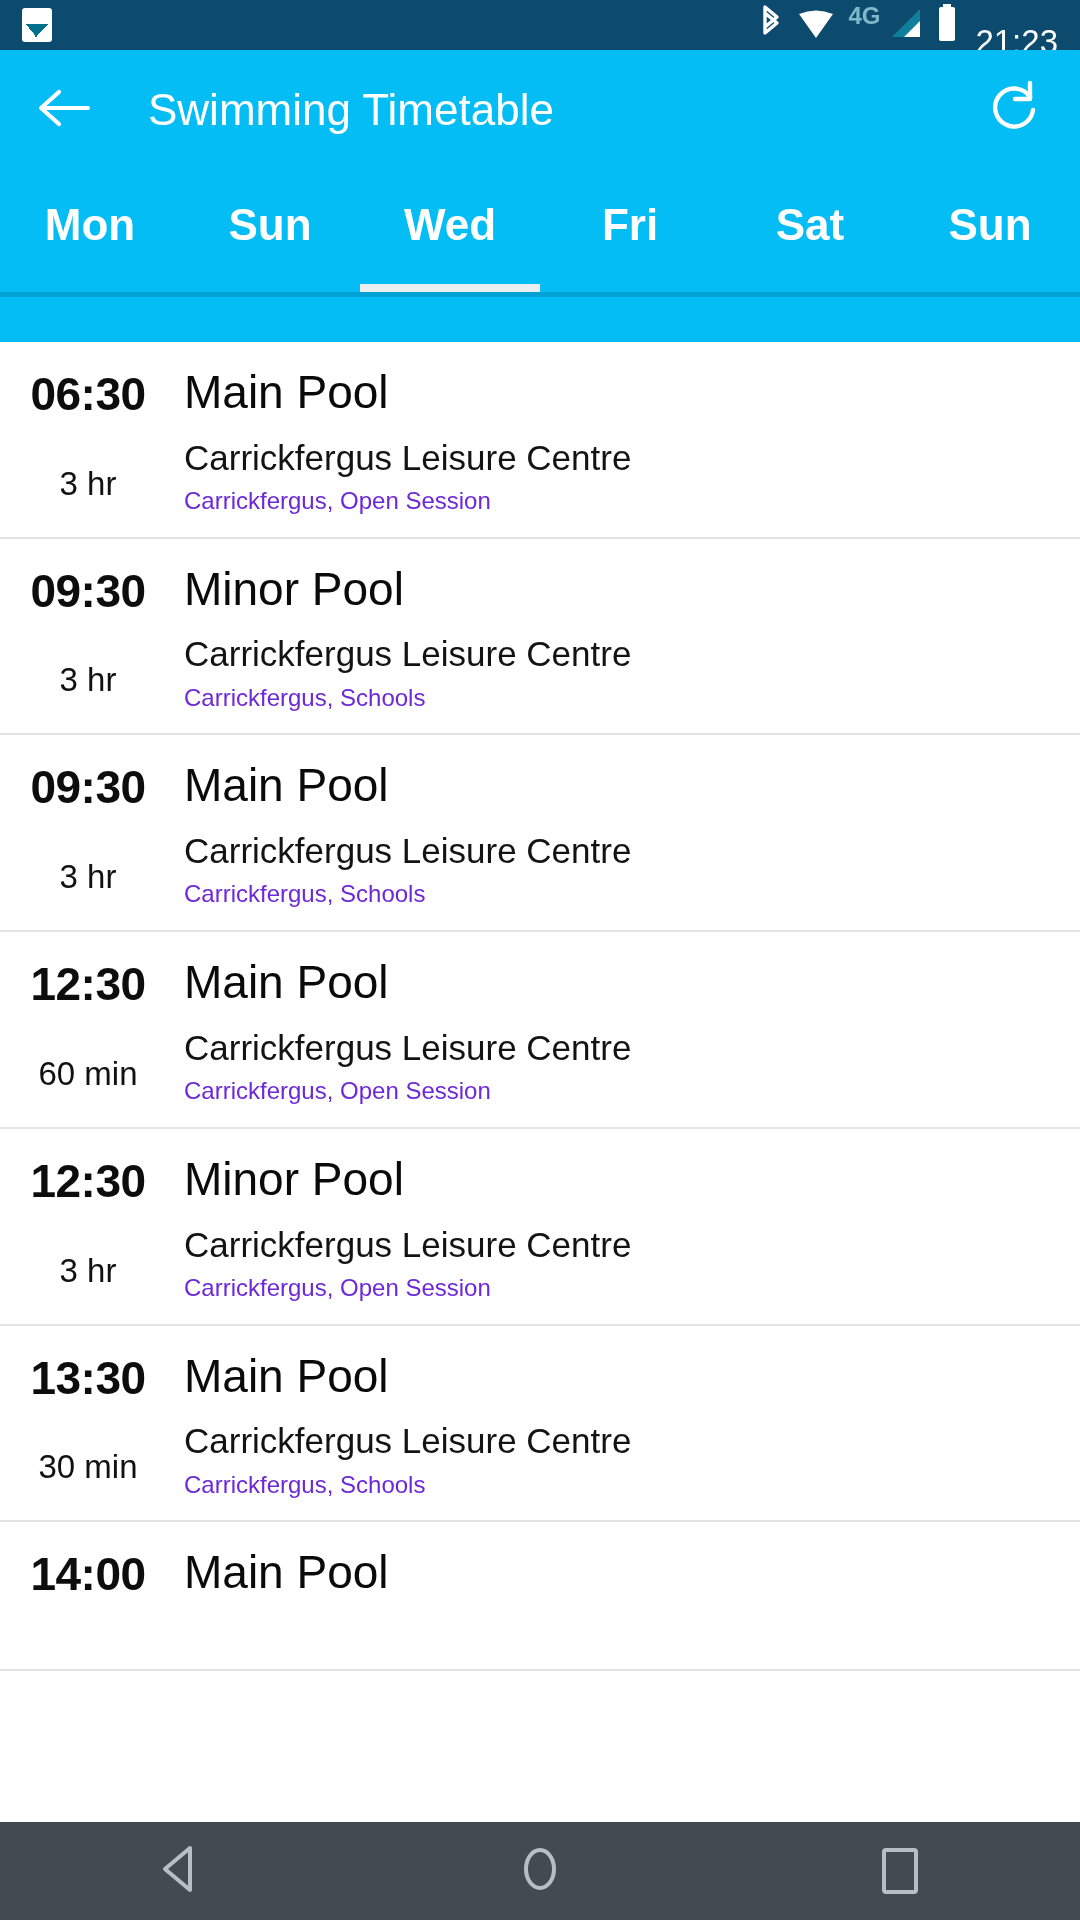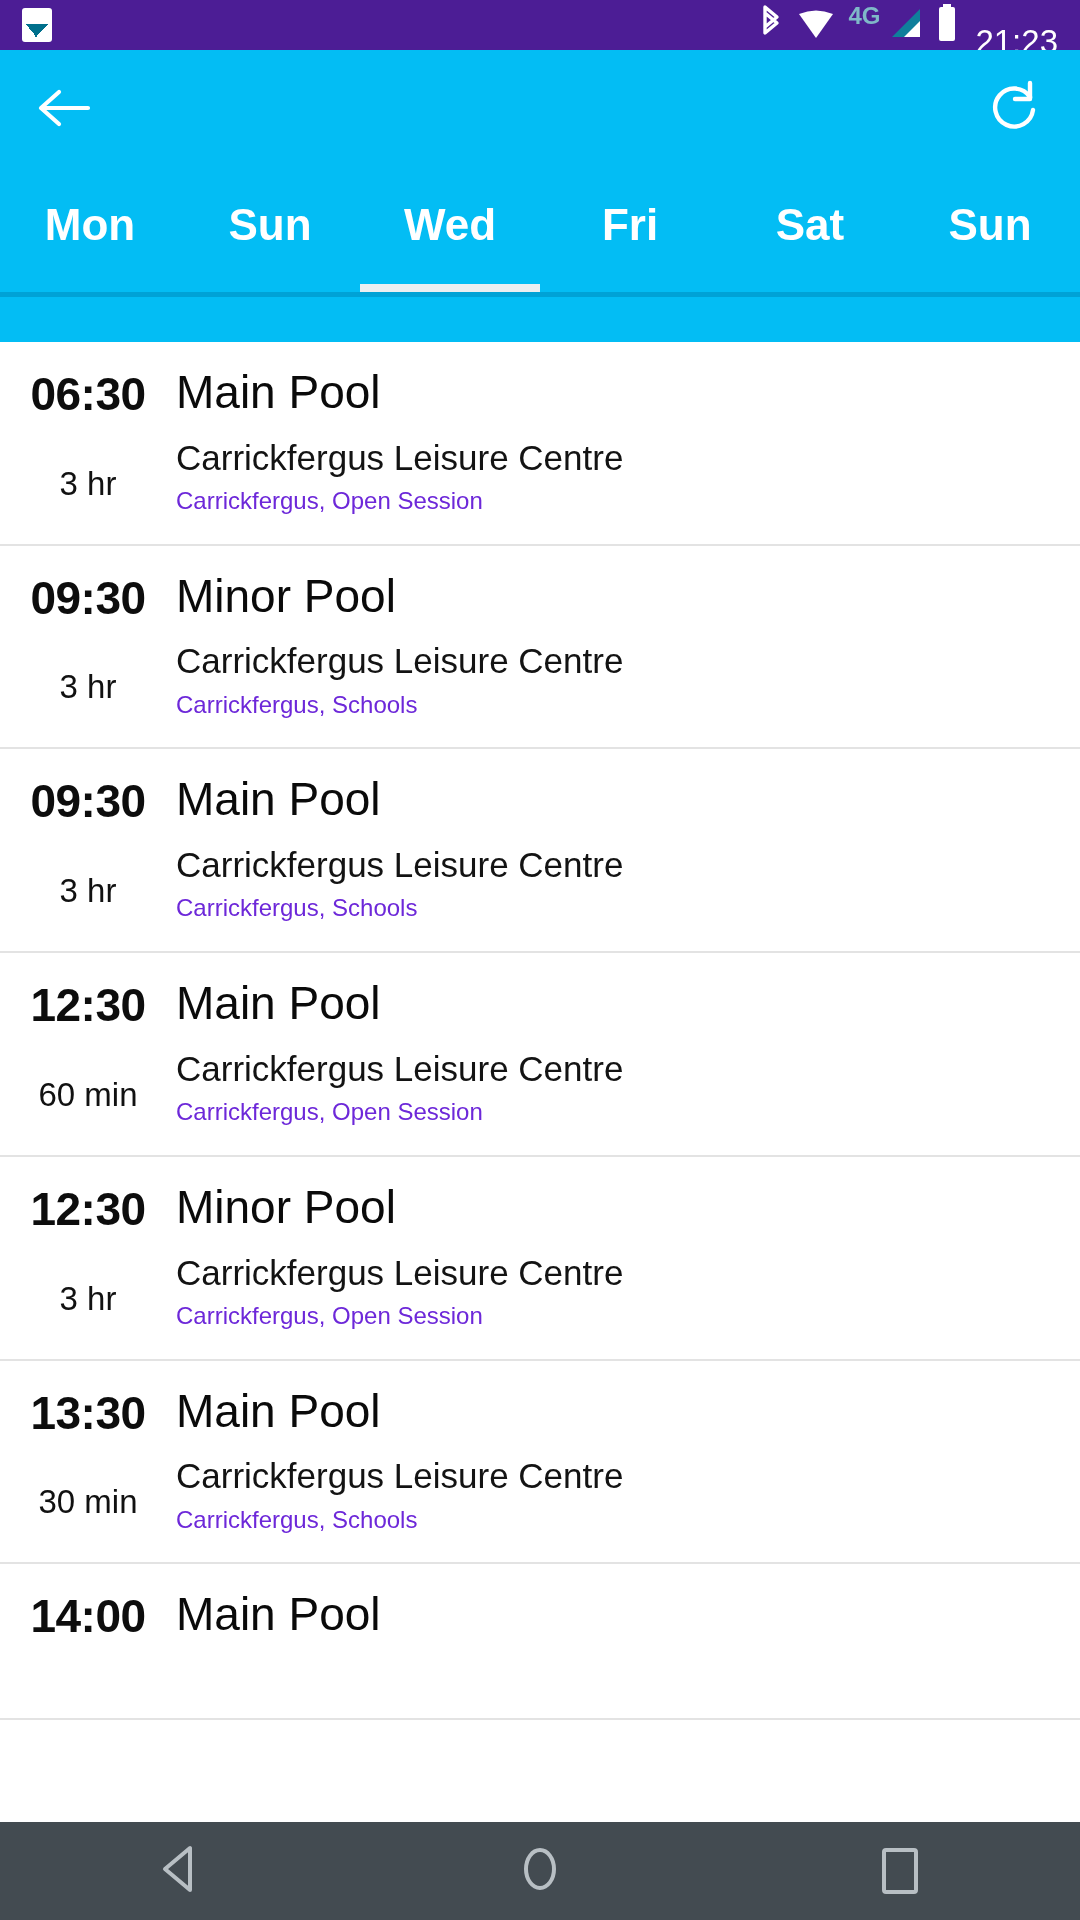--- a/index.html
+++ b/index.html
@@ -12,21 +12,21 @@
   #app {
     position:relative;
     width:1080px; height:1920px;
     display:flex; flex-direction:column;
     background:#ffffff;
   }
 
   
   .status-bar {
     height:50px;
-    background:#4c1d95;
+    background:#0c4a6e;
     display:flex; align-items:center;
     padding:0 22px;
     flex:0 0 auto;
   }
   .status-left { display:flex; align-items:center; gap:14px; }
   .status-right { margin-left:auto; display:flex; align-items:center; gap:13px; }
   .sb-icon { display:block; }
   .photo-icon {
     width:30px; height:34px; background:#ffffff; border-radius:3px;
     position:relative; overflow:hidden;
@@ -99,39 +99,39 @@
   
   .list {
     flex:1 1 auto;
     background:#ffffff;
     overflow:hidden;
     position:relative;
   }
   .row {
     display:flex;
     align-items:flex-start;
-    padding:26px 0 29px 0;
+    padding:26px 0 22px 0;
     border-bottom:2px solid #e3e3e3;
     background:#ffffff;
   }
   .row-left {
     width:176px;
     flex:0 0 176px;
     display:flex; flex-direction:column; align-items:center;
     padding-top:2px;
   }
   .row-time {
     font-size:46px; font-weight:700; color:#0d0d0d; line-height:1.06;
     letter-spacing:-0.5px;
   }
   .row-duration {
     font-size:33px; font-weight:400; color:#111111; line-height:1;
     margin-top:48px;
   }
-  .row-right { flex:1 1 auto; padding-right:24px; }
+  .row-right { flex:1 1 auto; padding-right:24px;margin-left:8px; }
   .row-title {
     font-size:46px; font-weight:400; color:#0a0a0a; line-height:1.08;
   }
   .row-venue {
     font-size:35px; font-weight:400; color:#131313; line-height:1.12;
     margin-top:20px;
   }
   .row-meta {
     font-size:24px; font-weight:400; color:#6d28d9; line-height:1.12;
     margin-top:11px;
@@ -189,20 +189,21 @@
   </div>
 
   <div class="app-bar">
     <div class="back-arrow-btn">
       <span>
         <svg width="54" height="42" viewBox="0 0 54 42">
           <path d="M51 21 L5 21 M22 5 L4 21 L22 37" fill="none" stroke="#ffffff" stroke-width="4.2" stroke-linecap="round" stroke-linejoin="round"></path>
         </svg>
       </span>
     </div>
+    <div class="app-title">Swimming Timetable</div>
     <div class="refresh-btn">
       <span>
         <svg width="58" height="58" viewBox="0 0 58 58">
           <path d="M45 18 A19 19 0 1 0 48 31" fill="none" stroke="#ffffff" stroke-width="4.4" stroke-linecap="round"></path>
           <path d="M45 4 L45 20 L30 20" fill="none" stroke="#ffffff" stroke-width="4.4" stroke-linecap="round" stroke-linejoin="round"></path>
         </svg>
       </span>
     </div>
   </div>
 

